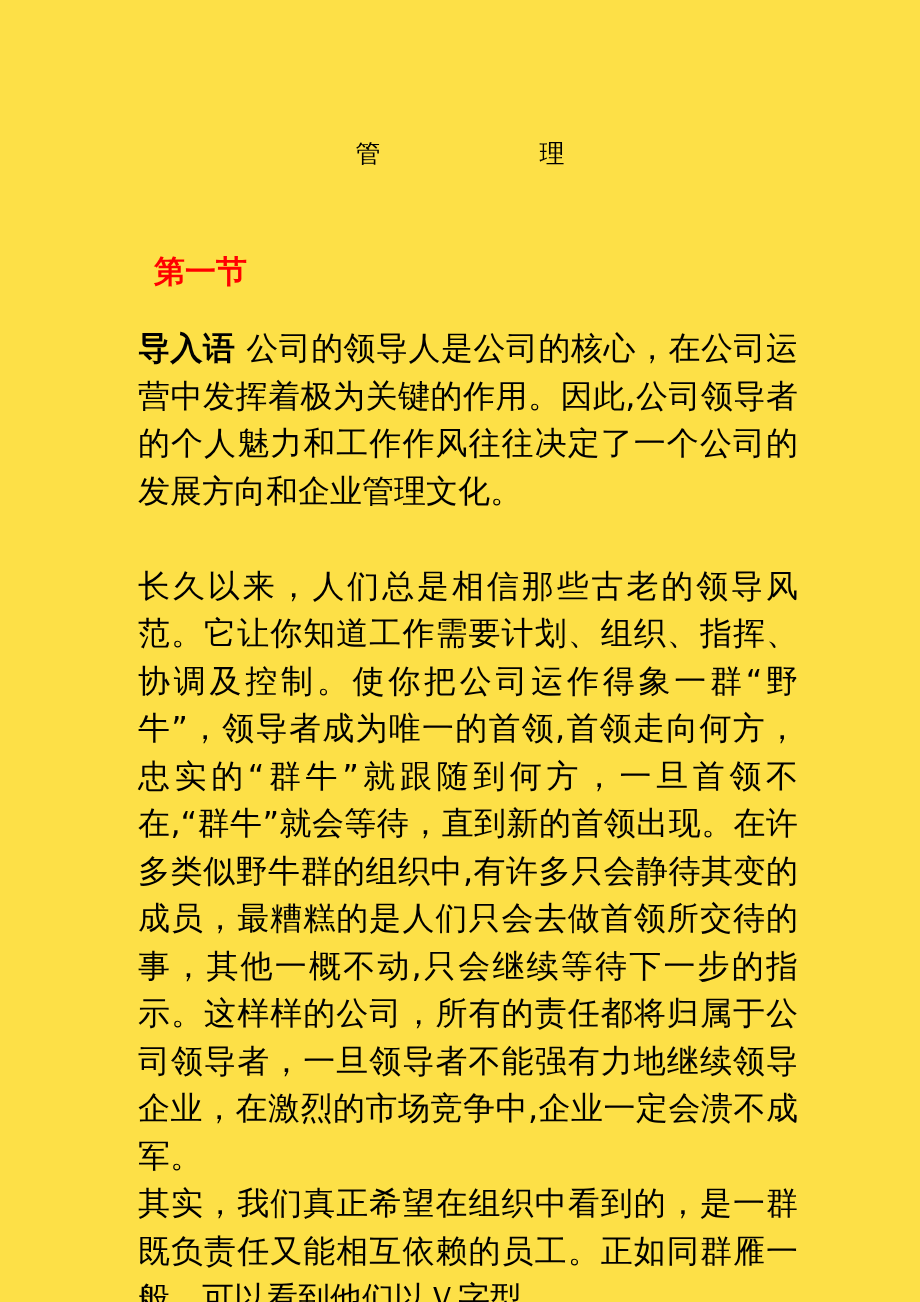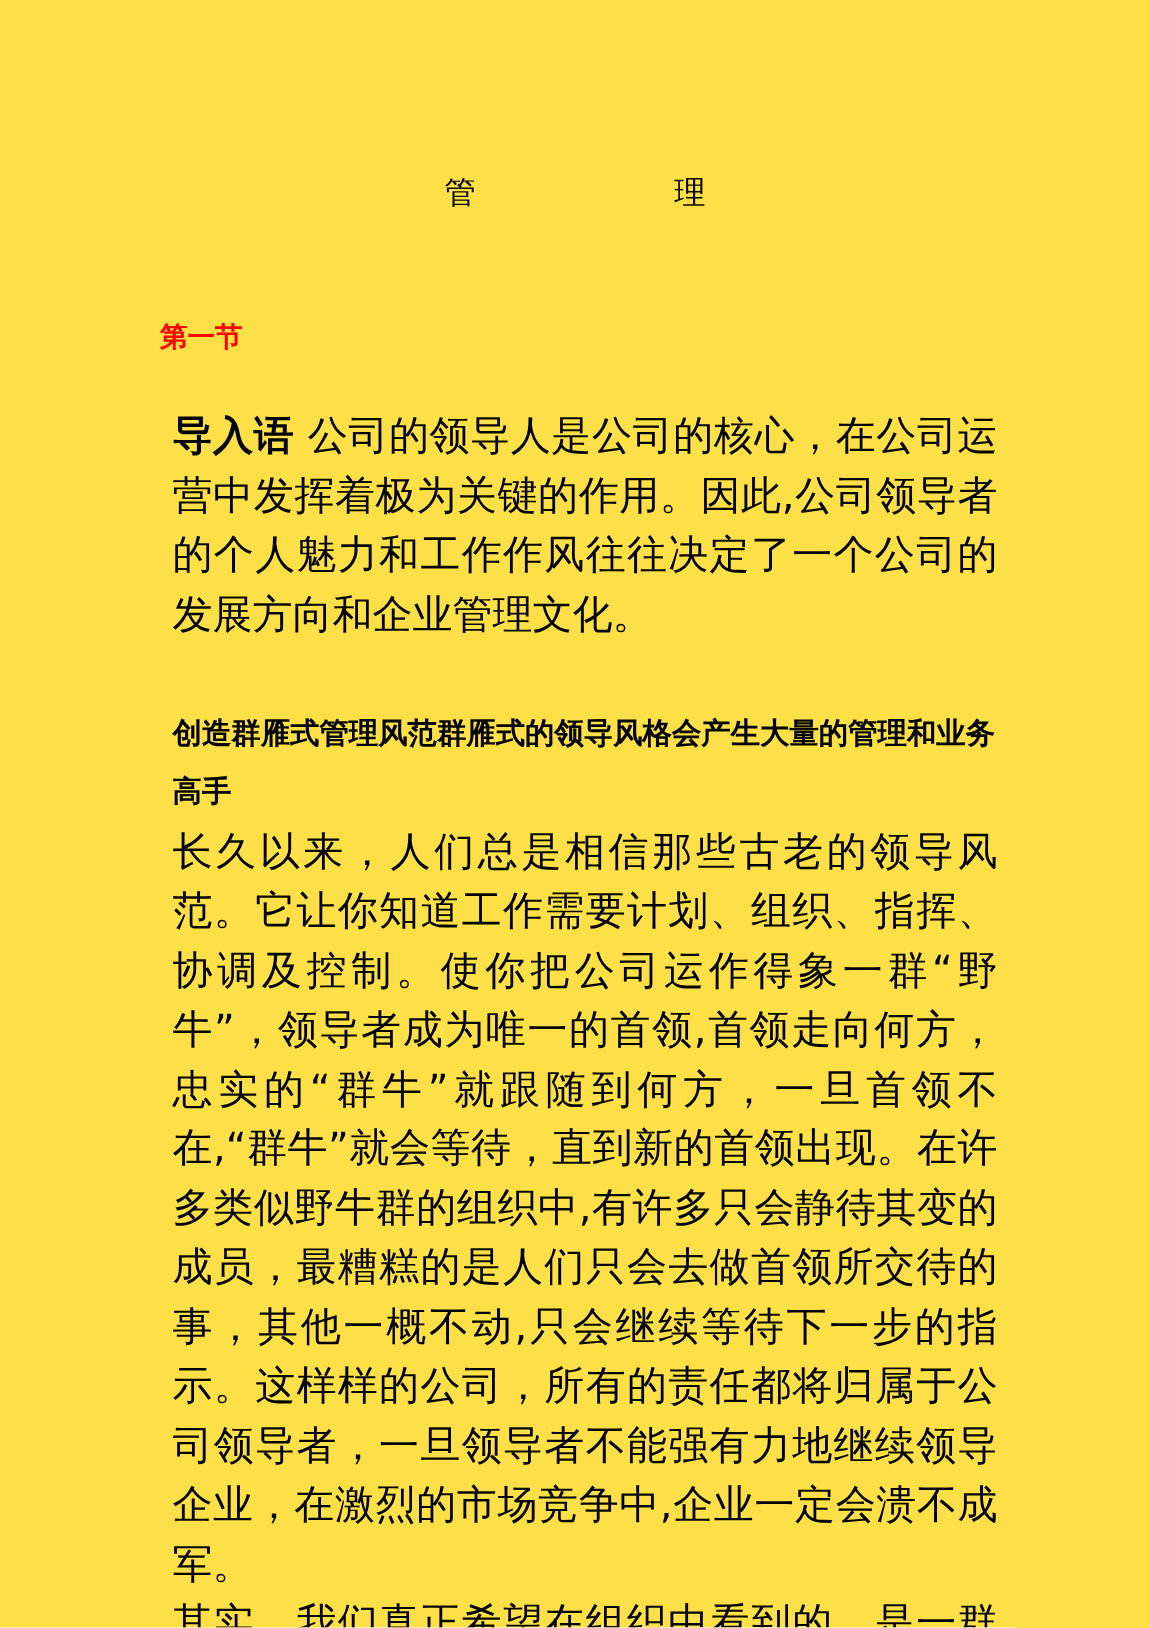--- a/index.html
+++ b/index.html
@@ -43,23 +43,23 @@
     text-align: center;
     font-size: 23px;
     line-height: 32px;
     color: #000000;
     white-space: pre;
   }
 
   
   .section-label {
     position: absolute;
-    left: 128px;
+    left: 154px;
     top: 255px;
-    font-size: 22px;
+    font-size: 31px;
     line-height: 32px;
     font-weight: bold;
     color: #ff0000;
     white-space: pre;
   }
 
   
   .body-col {
     position: absolute;
     left: 138px;
@@ -106,21 +106,20 @@
 
   <div class="doc-title">管                    理</div>
 
 
   <div class="section-label">第一节</div>
 
   <div class="body-col">
 
     <p class="para gap-after"><span class="lead">导入语</span><span> 公司的领导人是公司的核心，在公司运营中发挥着极为关键的作用。因此,公司领导者的个人魅力和工作作风往往决定了一个公司的发展方向和企业管理文化。</span></p>
 
-    <p class="heading-para">创造群雁式管理风范群雁式的领导风格会产生大量的管理和业务高手</p>
 
     <p class="para tight">长久以来，人们总是相信那些古老的领导风范。它让你知道工作需要计划、组织、指挥、协调及控制。使你把公司运作得象一群“野牛”，领导者成为唯一的首领,首领走向何方，忠实的“群牛”就跟随到何方，一旦首领不在,“群牛”就会等待，直到新的首领出现。在许多类似野牛群的组织中,有许多只会静待其变的成员，最糟糕的是人们只会去做首领所交待的事，其他一概不动,只会继续等待下一步的指示。这样样的公司，所有的责任都将归属于公司领导者，一旦领导者不能强有力地继续领导企业，在激烈的市场竞争中,企业一定会溃不成军。</p>
 
     <p class="para tight">其实，我们真正希望在组织中看到的，是一群既负责任又能相互依赖的员工。正如同群雁一般，可以看到他们以Ｖ字型</p>
 
   </div>
 
 </div>
 
 </body></html>

